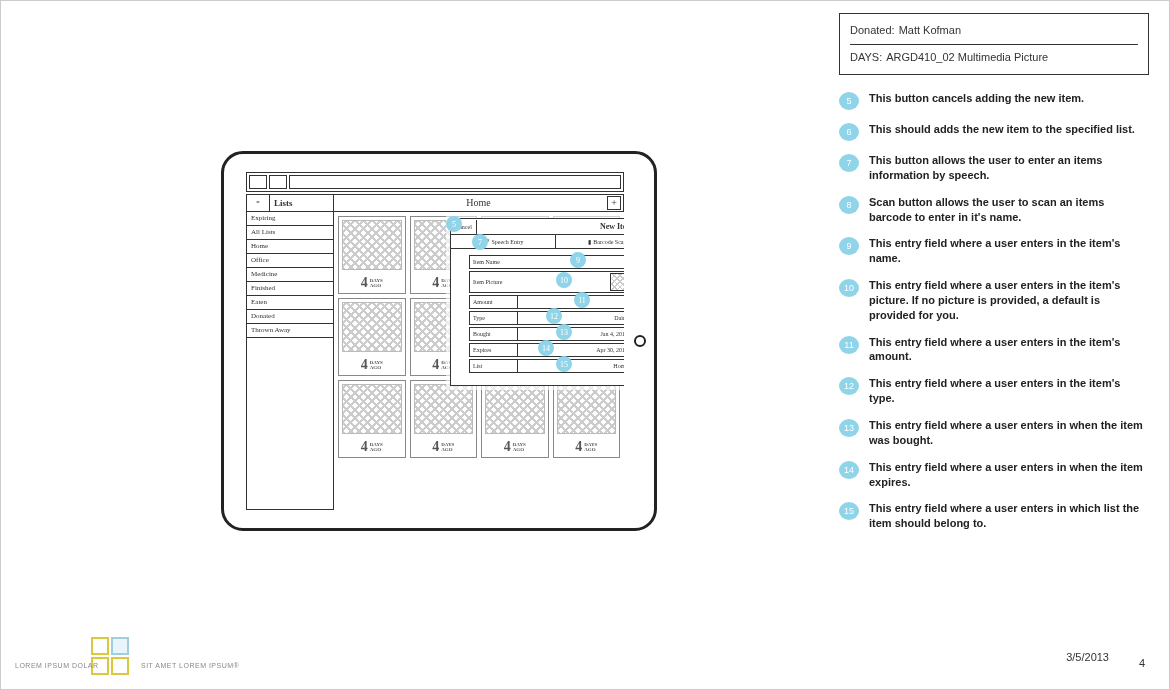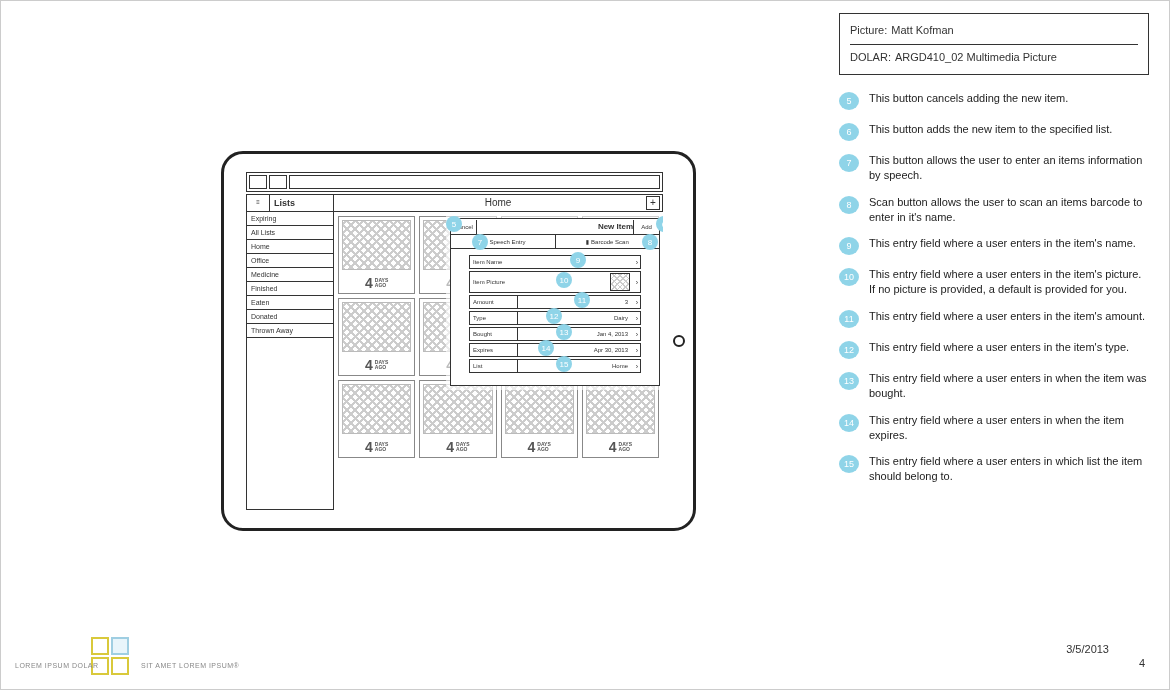--- a/index.html
+++ b/index.html
@@ -13,24 +13,24 @@
   .infobox { position: absolute; right: 20px; top: 12px; width: 310px; border: 1px solid #333; padding: 8px 10px; font-size: 11px; line-height: 1.6; }
   .infobox .row { display: flex; }
   .infobox .lbl { font-weight: 400; }
   .infobox .val { margin-left: 4px; }
   .infobox hr { border: none; border-top: 1px solid #333; margin: 4px 0; }
 
   
   .annot { position: absolute; right: 20px; top: 90px; width: 310px; font-size: 11px; }
   .annot .item { display: flex; align-items: flex-start; margin-bottom: 12px; }
   .annot .num { flex: 0 0 20px; height: 18px; width: 18px; border-radius: 50%; background: #8fd4e8; color: #fff; font-size: 9px; display: flex; align-items: center; justify-content: center; margin-right: 10px; margin-top: 1px; }
-  .annot .txt { flex: 1; line-height: 1.35; color: #222; }
-
-  
-  .tablet { position: absolute; left: 220px; top: 150px; width: 475px; height: 380px; border: 3px solid #222; border-radius: 22px; background: #fff; }
+  .annot .txt { flex: 1; line-height: 1.35; color: #222; font-weight: bold; }
+
+  
+  .tablet { position: absolute; left: 220px; top: 150px; width: 436px; height: 380px; border: 3px solid #222; border-radius: 22px; background: #fff; font-family: Liberation Serif, serif; }
   .homebtn { position: absolute; right: 8px; top: 50%; transform: translateY(-50%); width: 12px; height: 12px; border: 2px solid #222; border-radius: 50%; }
   .screen { position: absolute; left: 22px; top: 18px; right: 30px; bottom: 18px; background: #fff; }
 
   
   .chrome { height: 20px; display: flex; gap: 2px; padding: 2px; border: 1px solid #333; }
   .chrome .navbtn { width: 18px; border: 1px solid #333; }
   .chrome .addr { flex: 1; border: 1px solid #333; }
 
   
   .apphdr { display: flex; height: 18px; margin-top: 2px; }
@@ -73,52 +73,52 @@
   
   .bubble { position: absolute; width: 16px; height: 16px; border-radius: 50%; background: #8fd4e8; color: #fff; font-size: 8px; display: flex; align-items: center; justify-content: center; z-index: 10; }
 
   
   .footer { position: absolute; left: 0; right: 0; bottom: 10px; height: 40px; }
   .footer .squares { position: absolute; left: 90px; bottom: 4px; display: grid; grid-template-columns: 18px 18px; grid-template-rows: 18px 18px; gap: 2px; }
   .footer .sq { border: 2px solid #d9c93b; }
   .footer .sq.b { border-color: #9fcee2; background: #e8f5fb; }
   .footer .t1 { position: absolute; left: 14px; bottom: 10px; font-size: 7px; color: #888; letter-spacing: .5px; }
   .footer .t2 { position: absolute; left: 140px; bottom: 10px; font-size: 7px; color: #888; letter-spacing: .5px; }
-  .footer .date { position: absolute; right: 60px; bottom: 24px; font-size: 11px; margin-top: 11px; }
+  .footer .date { position: absolute; right: 60px; bottom: 16px; font-size: 11px; margin-top: 11px; }
   .footer .pg { position: absolute; right: 24px; bottom: 10px; font-size: 11px; }
 
   .mic-icon::before { content: "🎤"; font-size: 6px; }
   .bar-icon::before { content: "▮"; font-size: 6px; }
 </style>
 </head>
 <body>
 
 <div class="page">
 
 
   <div class="infobox">
     <div class="row">
-      <span class="lbl">Picture:</span>
+      <span class="lbl">Donated:</span>
       <span class="val">Matt Kofman</span>
     </div>
     <hr>
     <div class="row">
-      <span class="lbl">DOLAR:</span>
+      <span class="lbl">DAYS:</span>
       <span class="val">ARGD410_02 Multimedia Picture</span>
     </div>
   </div>
 
   <div class="annot">
     <div class="item">
         <div class="num">5</div>
         <div class="txt">This button cancels adding the new item.</div>
       </div>
     <div class="item">
         <div class="num">6</div>
-        <div class="txt">This button adds the new item to the specified list.</div>
+        <div class="txt">This should adds the new item to the specified list.</div>
       </div>
     <div class="item">
         <div class="num">7</div>
         <div class="txt">This button allows the user to enter an items information by speech.</div>
       </div>
     <div class="item">
         <div class="num">8</div>
         <div class="txt">Scan button allows the user to scan an items barcode to enter in it's name.</div>
       </div>
     <div class="item">

